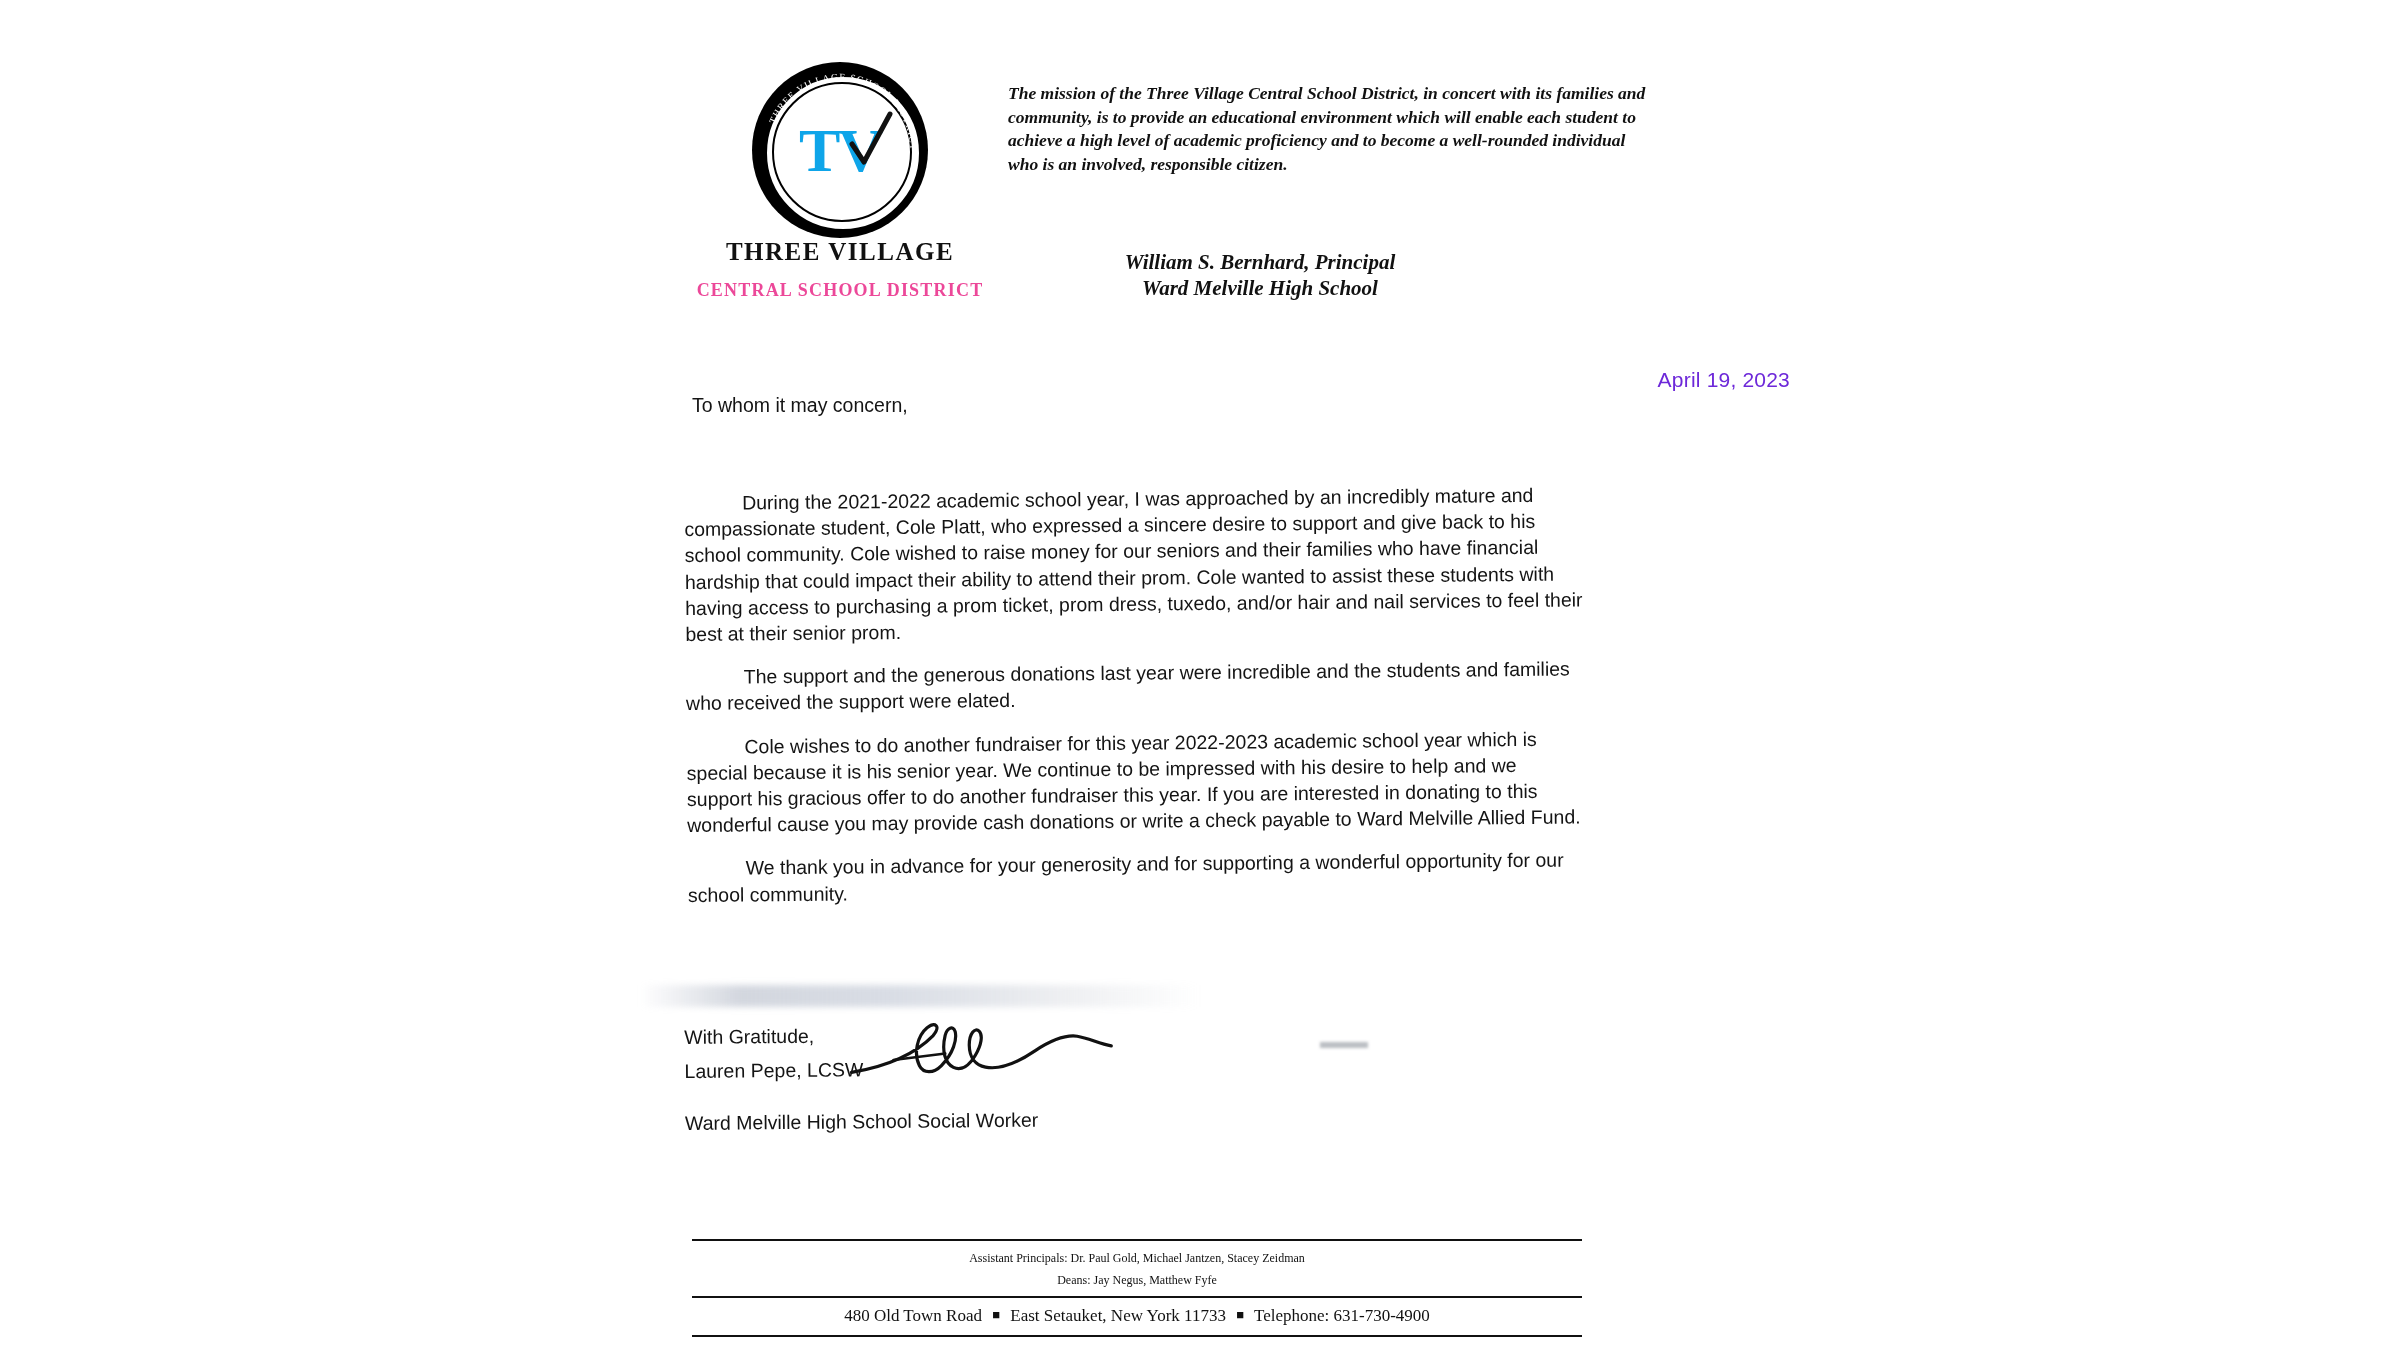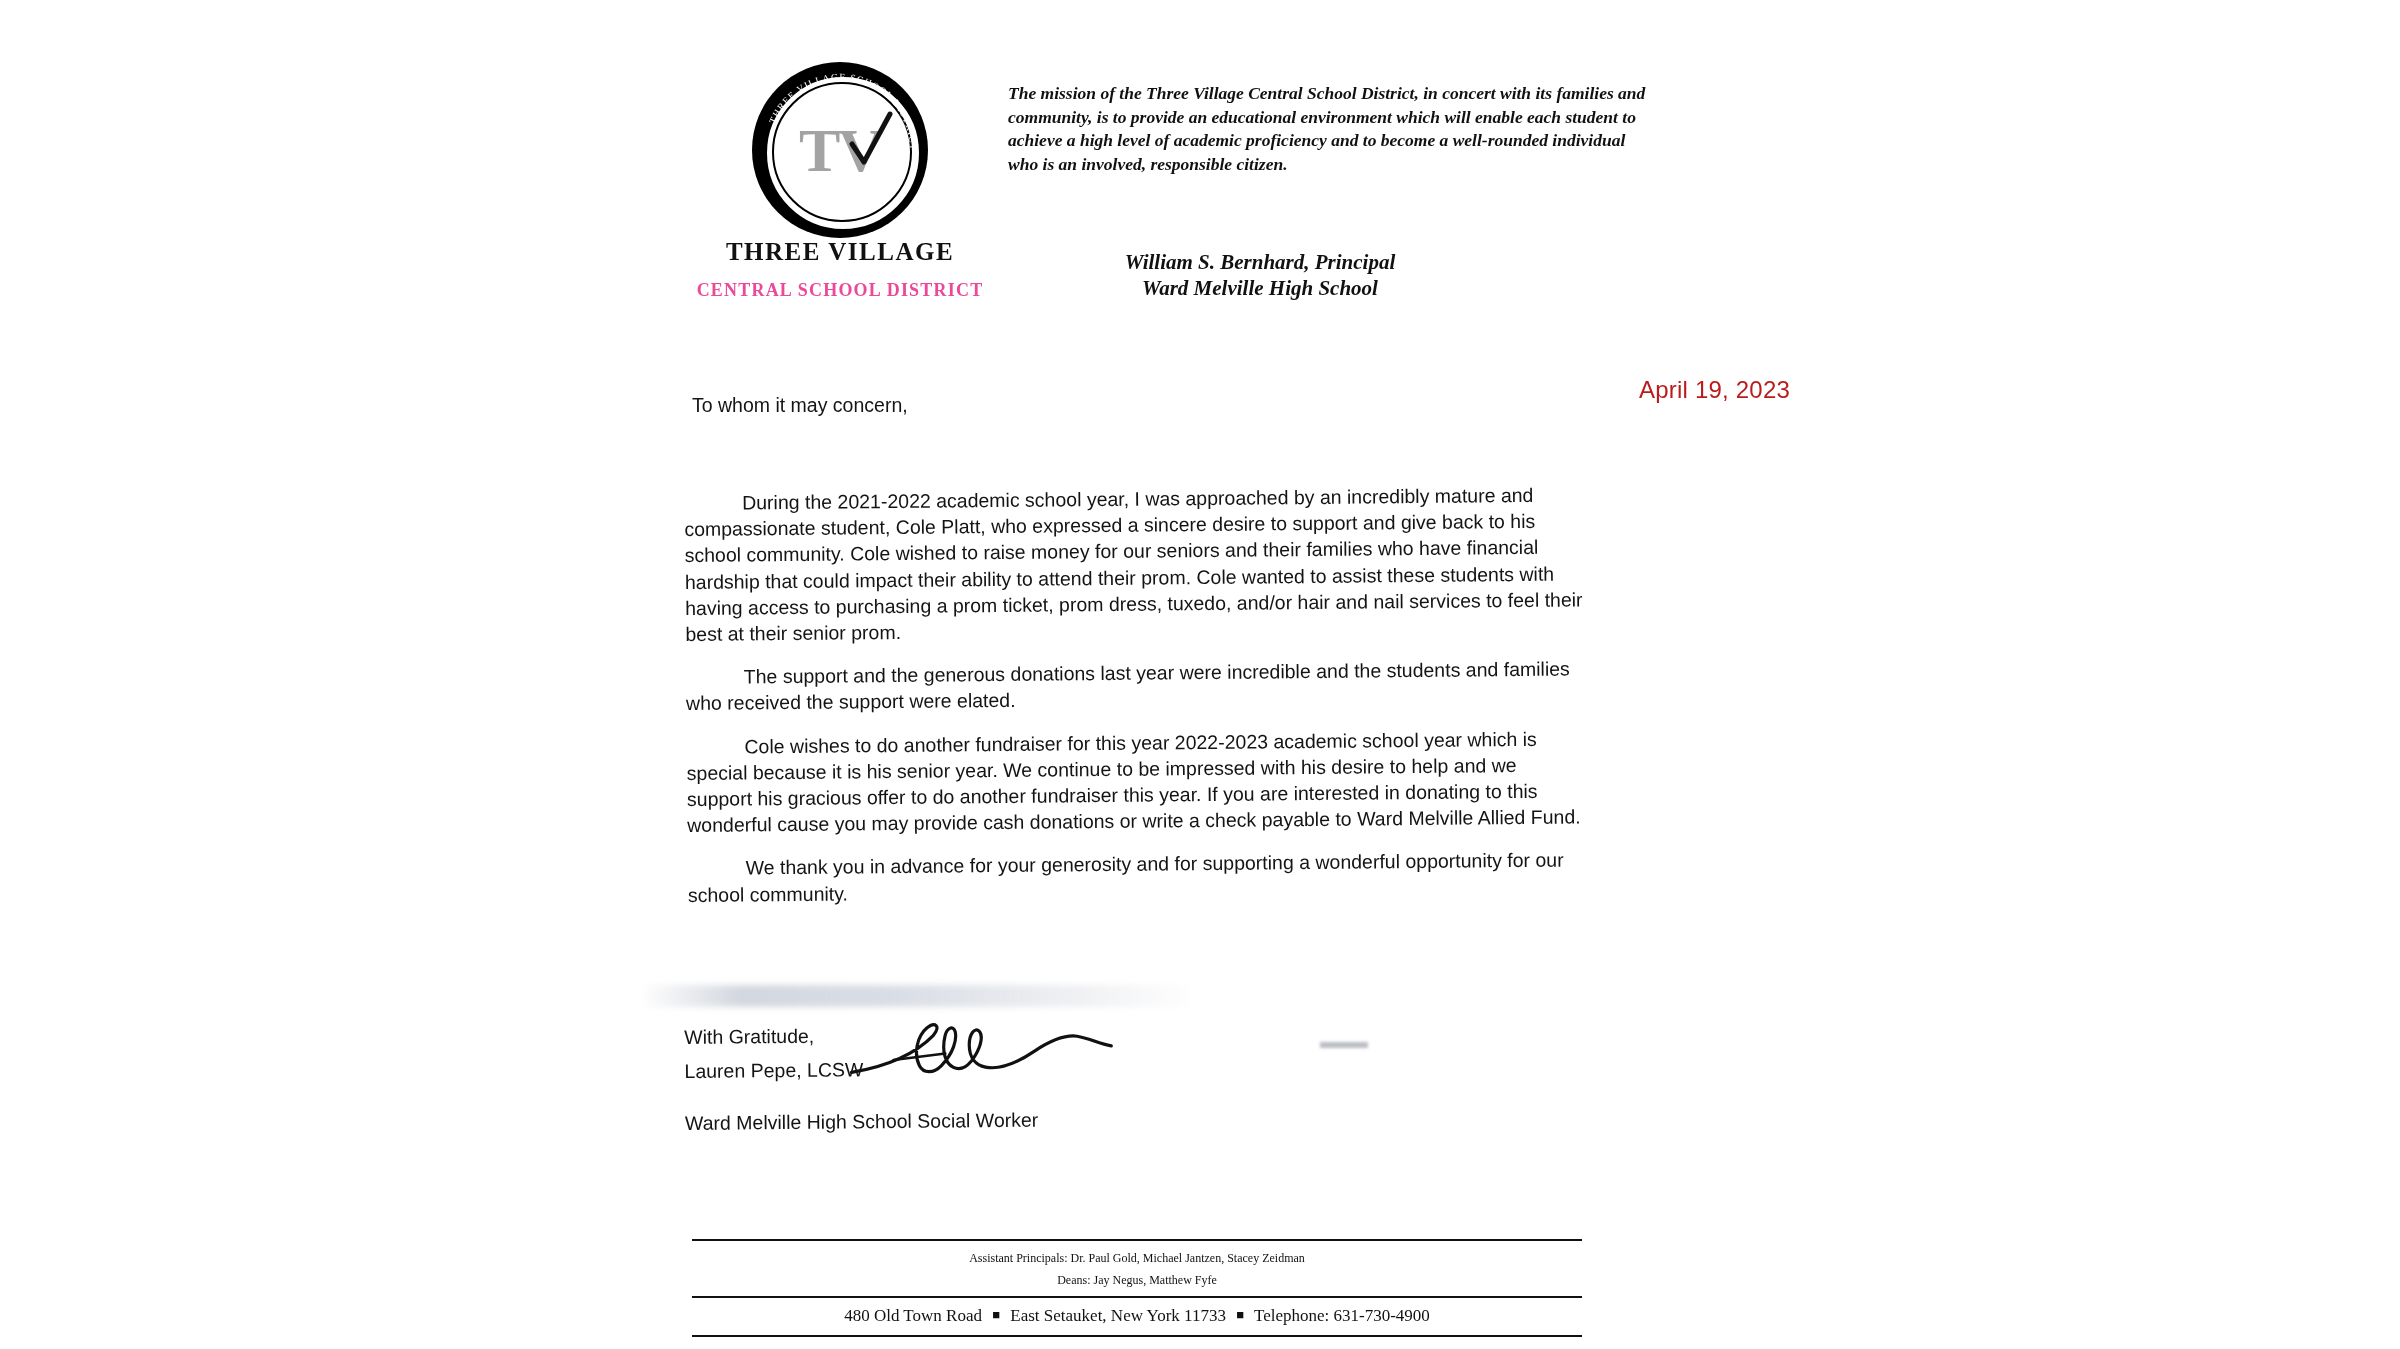--- a/index.html
+++ b/index.html
@@ -74,21 +74,21 @@
   .logo-seal .monogram {
     position: absolute;
     left: 0;
     top: 48px;
     width: 176px;
     text-align: center;
     font-family: "Liberation Serif", serif;
     font-weight: bold;
     font-size: 62px;
     letter-spacing: -2px;
-    color: #a3a3a3;
+    color: #0ea5e9;
     line-height: 80px;
   }
   .logo-seal .check {
     position: absolute;
     left: 96px;
     top: 48px;
     width: 46px;
     height: 62px;
   }
 
@@ -134,23 +134,23 @@
     font-weight: bold;
     font-size: 21px;
     line-height: 26px;
     color: #111;
   }
 
   
   .letter-date {
     position: absolute;
     right: 610px;
-    top: 376px;
-    font-size: 24px;
-    color: #b91c1c;
+    top: 368px;
+    font-size: 21px;
+    color: #6d28d9;
     letter-spacing: .2px;
   }
 
   .salutation {
     position: absolute;
     left: 692px;
     top: 394px;
     font-size: 19.5px;
     color: #141414;
   }

